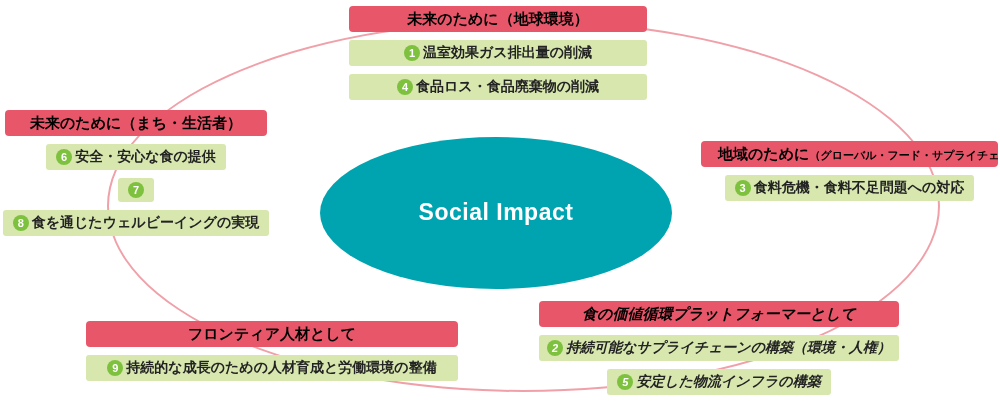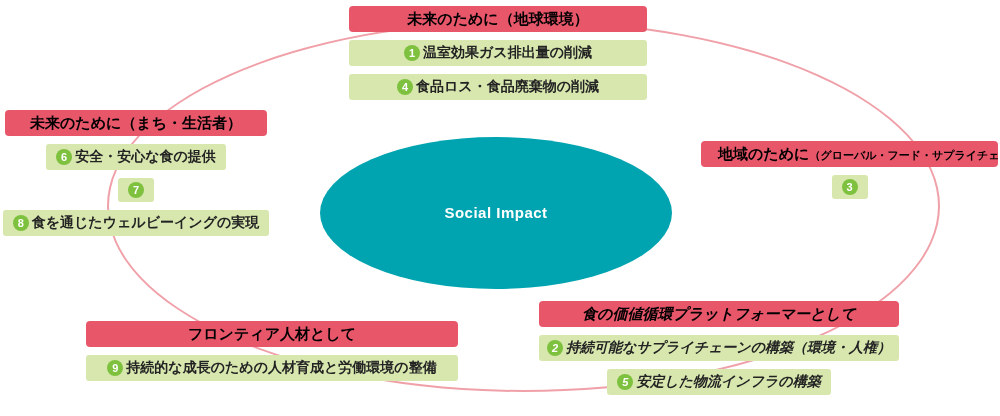--- a/index.html
+++ b/index.html
@@ -10,21 +10,21 @@
   
   .ring{
     position:absolute;left:107px;top:20px;width:833px;height:372px;
     border:2px solid #f0a0a8;border-radius:50%;box-sizing:border-box;z-index:0;
   }
   
   .center-ellipse{
     position:absolute;left:320px;top:137px;width:352px;height:152px;
     background:#00a4b0;border-radius:50%;z-index:1;
     display:flex;flex-direction:column;align-items:center;justify-content:center;
-    color:#fff;font-weight:bold;font-size:15px;line-height:1.35;letter-spacing:.5px;
+    color:#fff;font-weight:bold;font-size:23px;line-height:1.35;letter-spacing:.5px;
   }
   
   .group{position:absolute;z-index:2;display:flex;flex-direction:column;align-items:center;}
   .hdr{
     box-sizing:border-box;width:100%;background:#e8566a;color:#000000;
     font-weight:bold;font-size:15px;text-align:center;padding:4px 17px;
     border-radius:4px;line-height:1.2;white-space:nowrap;
   }
   .hdr .sub{font-size:11px;font-weight:bold;}
   .item{
@@ -81,20 +81,21 @@
       <span>食を通じたウェルビーイングの実現</span>
     </div>
   </div>
 
   <div class="group g-world">
     <div class="hdr">
       <span>地域のために</span><span class="sub">（グローバル・フード・サプライチェーン）</span>
     </div>
     <div class="item">
       <span class="badge">3</span>
+      <span>食料危機・食料不足問題への対応</span>
     </div>
   </div>
 
   <div class="group g-platform">
     <div class="hdr">食の価値循環プラットフォーマーとして</div>
     <div class="item full">
       <span class="badge">2</span>
       <span>持続可能なサプライチェーンの構築（環境・人権）</span>
     </div>
     <div class="item">

